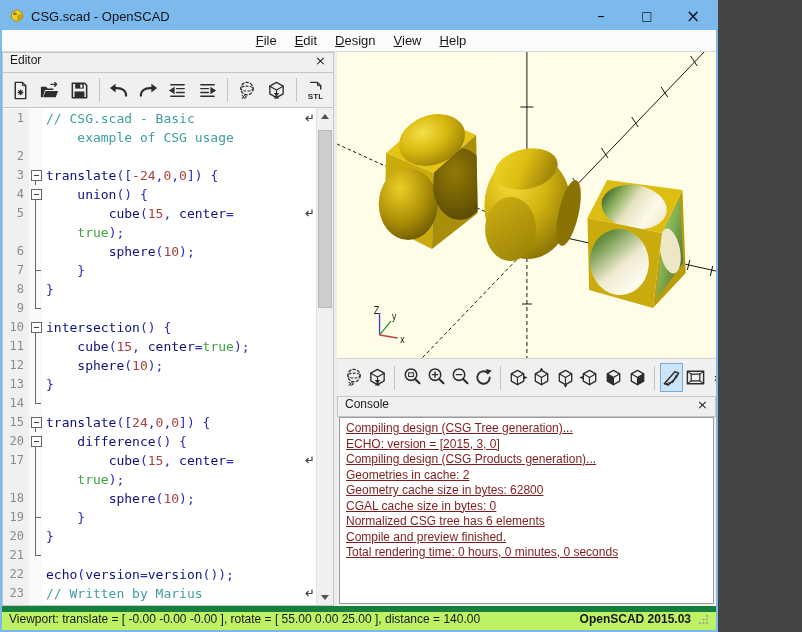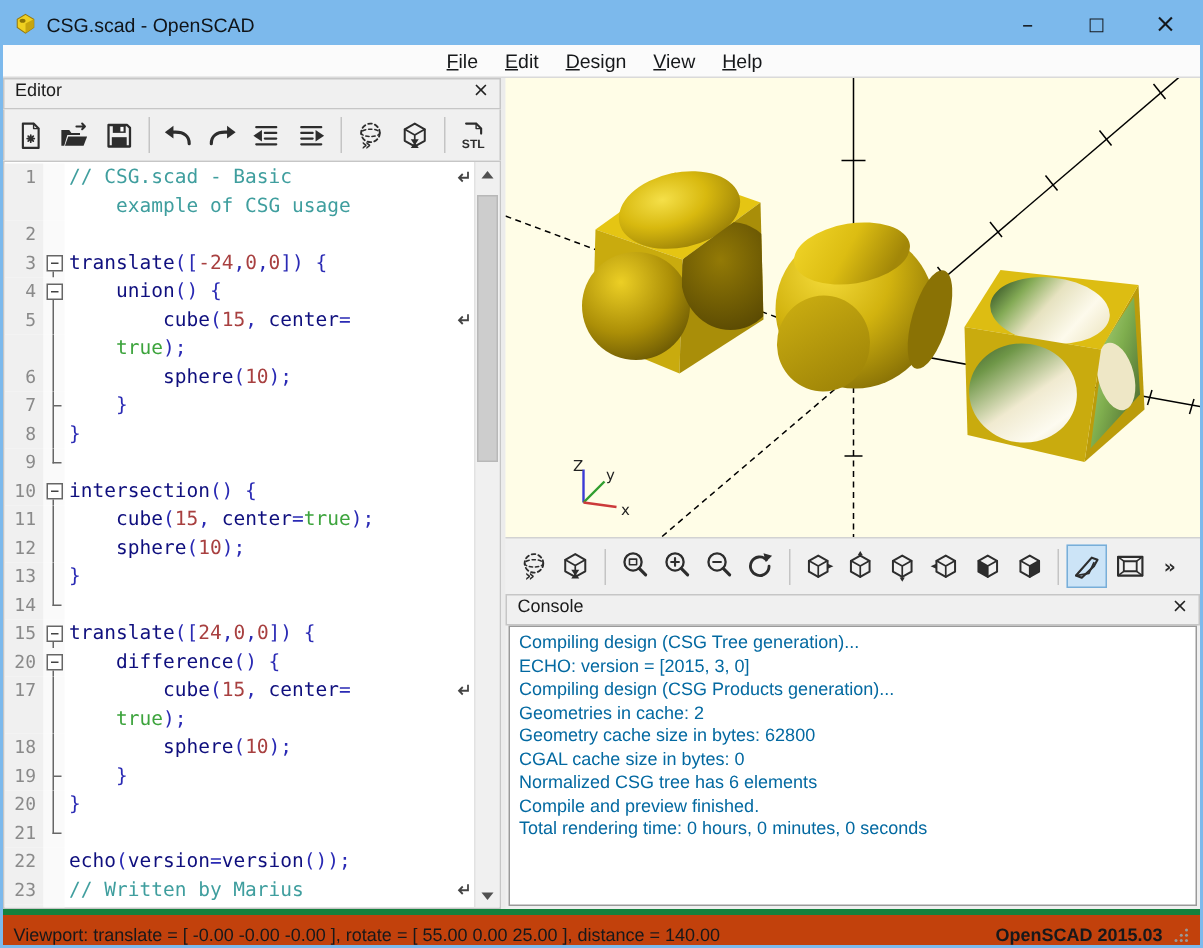--- a/index.html
+++ b/index.html
@@ -1,17 +1,17 @@
 <!DOCTYPE html>
 <html><head>
 <meta charset="utf-8">
 <style>
 html,body{margin:0;padding:0;background:#444;}
 *{box-sizing:border-box;}
-.window{width:802px;height:632px;border:2px solid #7cb9ec;background:#f0f0f0;display:flex;flex-direction:column;font-family:"Liberation Sans",sans-serif;position:relative;overflow:hidden;}
+.window{width:718px;height:632px;border:2px solid #7cb9ec;background:#f0f0f0;display:flex;flex-direction:column;font-family:"Liberation Sans",sans-serif;position:relative;overflow:hidden;}
 
 .titlebar{height:28px;background:#7cb9ec;display:flex;align-items:center;padding-left:7px;gap:6px;flex:none;}
 .title{font-size:13px;color:#101418;}
 .win-controls{margin-left:auto;display:flex;height:100%;}
 .win-btn{width:46px;height:100%;display:flex;align-items:center;justify-content:center;color:#14181c;font-size:15px;font-family:"DejaVu Sans",sans-serif;cursor:default;}
 
 .menubar{height:22px;background:#fbfbfb;border-bottom:1px solid #dadada;display:flex;align-items:center;padding-left:4px;flex:none;justify-content:center;}
 .menu-item{padding:2px 9px;font-size:13px;color:#16181a;}
 .menu-item u{text-decoration:underline;}
 
@@ -46,23 +46,23 @@
 .sb-arrow.up::before{content:"";border:4px solid transparent;border-bottom:5px solid #505050;transform:translateY(-2px);}
 .sb-arrow.down::before{content:"";border:4px solid transparent;border-top:5px solid #505050;transform:translateY(2px);}
 .sb-thumb{position:absolute;left:1px;right:1px;top:22px;height:178px;background:#cdcdcd;border:1px solid #b8b8b8;}
 
 .viewport{height:306px;flex:none;background:#fffde7;position:relative;}
 .viewport svg.scene{display:block;width:100%;height:100%;}
 .vp-toolbar{height:38px;flex:none;background:#f0f0f0;border-top:1px solid #d2d2d2;display:flex;align-items:center;padding:0 5px;gap:1px;}
 .vp-btn.selected{background:#cce4f7;border:1px solid #78aed8;}
 
 .console-dock{flex:1;min-height:0;display:flex;flex-direction:column;}
-.console-body{flex:1;min-height:0;background:#fff;border:1px solid #9a9a9a;margin:0 2px 2px 2px;padding:3px 6px;font-size:12px;line-height:15.5px;color:#0369a1;overflow:hidden;}
-
-.statusbar{height:24px;flex:none;background:#c2410c;border-top:4px solid #15803d;display:flex;align-items:flex-end;padding:0 7px;font-size:12px;color:#18181a;}
+.console-body{flex:1;min-height:0;background:#fff;border:1px solid #9a9a9a;margin:0 2px 2px 2px;padding:3px 6px;font-size:12px;line-height:15.5px;color:#7f1d1d;overflow:hidden;text-decoration:underline;}
+
+.statusbar{height:24px;flex:none;background:#bef264;border-top:6px solid #15803d;display:flex;align-items:flex-start;padding:0 7px;font-size:12px;color:#18181a;}
 .status-right{margin-left:auto;display:flex;align-items:center;gap:7px;font-weight:bold;}
 </style>
 </head>
 <body>
 
 <div class="window">
   <div class="titlebar">
     <span style="display:flex;">
       <svg width="16" height="16" viewBox="0 0 18 18">
           <path fill="#f0d020" stroke="#97790f" stroke-width="0.8" d="M9 1.8l6.2 3.6v6.2L9 15.8 2.8 11.6V5.4z"></path>

